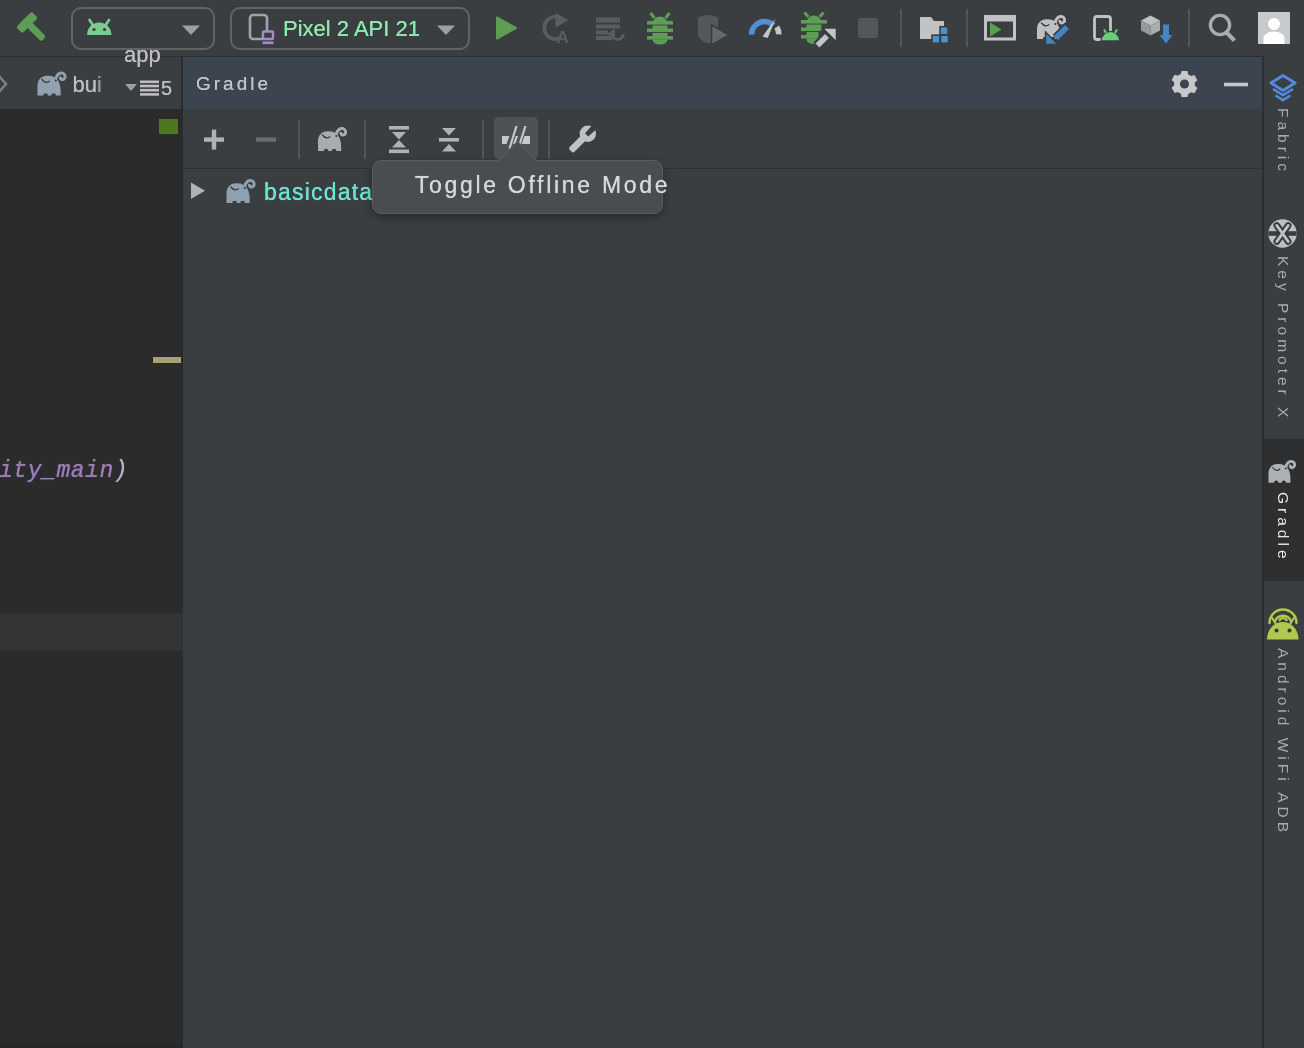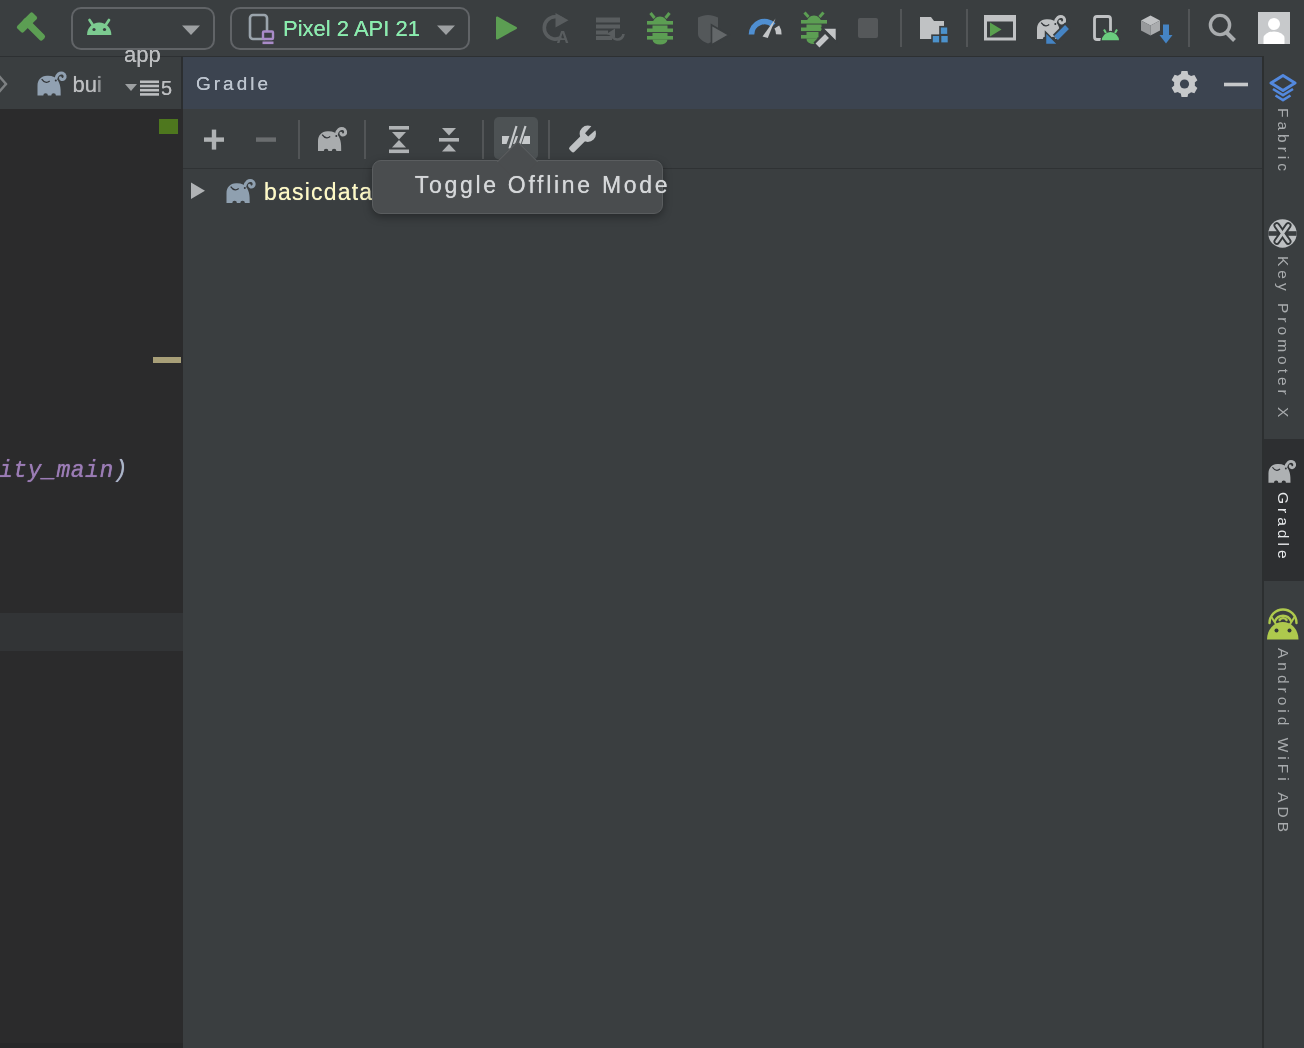--- a/index.html
+++ b/index.html
@@ -26,21 +26,21 @@
 
 <div class="abs" style="left:124px;top:11.5px;font:22px 'Liberation Sans';color:#bcbec0;text-shadow:0 0 0.6px #bcbec0;margin-top:30px;">app</div>
 <div class="abs" style="left:283px;top:16px;font:22px 'Liberation Sans';color:#86efac;text-shadow:0 0 0.6px #bcbec0;">Pixel 2 API 21</div>
 
 <div class="abs" style="left:72.5px;top:71.5px;font:22px 'Liberation Sans';color:#bcbec0;text-shadow:0 0 0.7px #bcbec0;">bui</div>
 <div class="abs" style="left:96px;top:72px;width:12px;height:26px;background:linear-gradient(to right,rgba(58,62,64,0),#3a3e40 85%);"></div>
 <div class="abs" style="left:161px;top:76.5px;font:20px 'Liberation Sans';color:#bcbec0;text-shadow:0 0 0.6px #bcbec0;">5</div>
 
 <div class="abs" style="left:196px;top:73px;font:19px 'Liberation Sans';letter-spacing:3px;color:#bdc5cf;text-shadow:0 0 0.6px #bdc5cf;">Gradle</div>
 
-<div class="abs" style="left:264px;top:179px;font:23px 'Liberation Sans';letter-spacing:1.2px;color:#fef9c3;text-shadow:0 0 0.7px #c8cacc;">basicdata</div>
+<div class="abs" style="left:264px;top:179px;font:23px 'Liberation Sans';letter-spacing:1.2px;color:#5eead4;text-shadow:0 0 0.7px #c8cacc;">basicdata</div>
 
 <div class="abs" style="left:1262px;top:108px;width:42px;text-align:center;"><span style="writing-mode:vertical-lr;font:15.5px 'Liberation Sans';letter-spacing:4px;color:#a8abad;">Fabric</span></div>
 <div class="abs" style="left:1262px;top:256px;width:42px;text-align:center;"><span style="writing-mode:vertical-lr;font:15.5px 'Liberation Sans';letter-spacing:4px;color:#a8abad;">Key Promoter X</span></div>
 <div class="abs" style="left:1262px;top:492px;width:42px;text-align:center;"><span style="writing-mode:vertical-lr;font:15.5px 'Liberation Sans';letter-spacing:4px;color:#e6e8ea;">Gradle</span></div>
 <div class="abs" style="left:1262px;top:648px;width:42px;text-align:center;"><span style="writing-mode:vertical-lr;font:15.5px 'Liberation Sans';letter-spacing:4px;color:#a8abad;">Android WiFi ADB</span></div>
 
 <svg class="abs" style="left:0;top:0;z-index:5;" width="1304" height="1048" viewBox="0 0 1304 1048">
 <defs>
 <g id="eleph">
 

